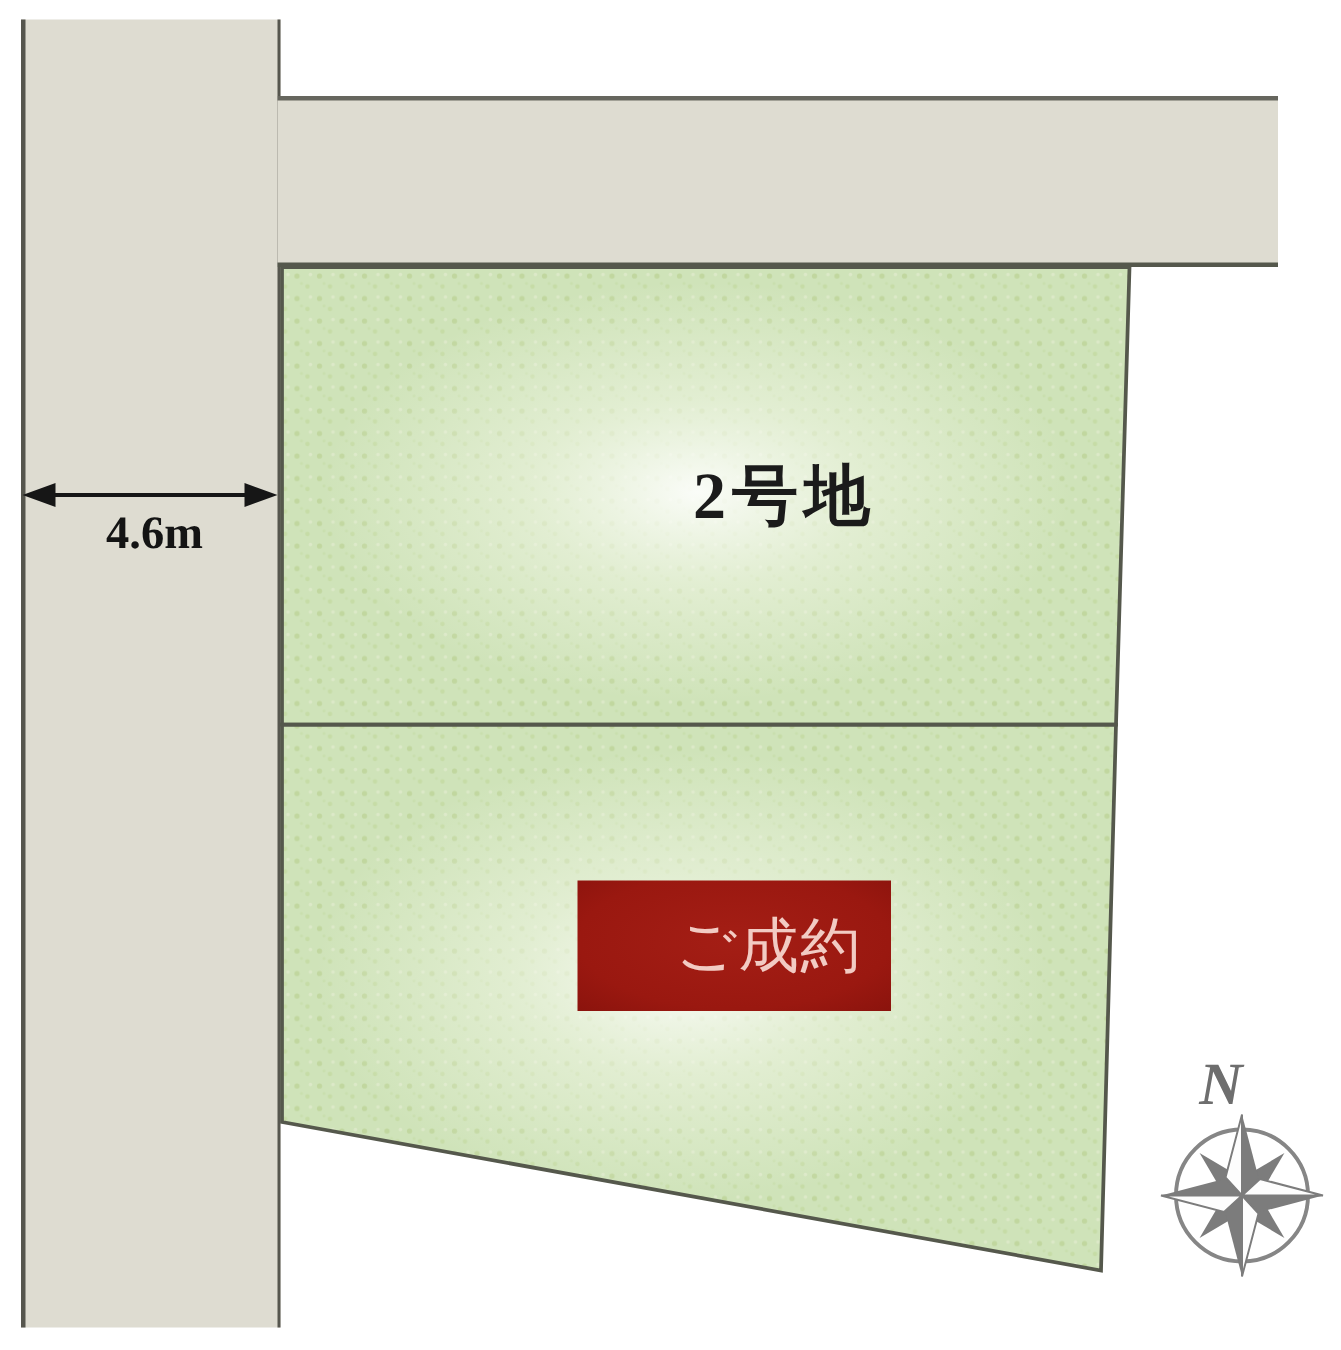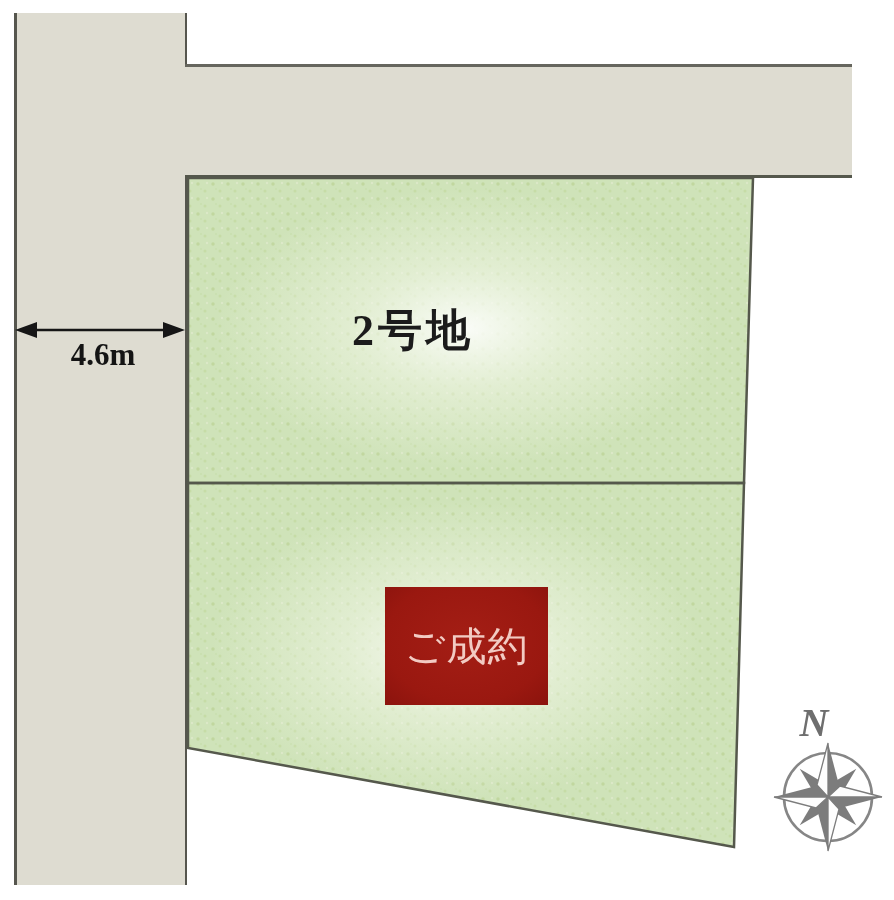--- a/index.html
+++ b/index.html
@@ -37,41 +37,42 @@
     position: absolute;
     left: 180px; top: 170px;
     width: 584px; height: 690px;
     z-index: 3;
   }
   
   .lot-label {
     position: absolute;
     left: 352px; top: 301px;
     width: 232px;
-    text-align: left;
+    text-align: right;
     font-size: 44px;
     font-weight: 600;
     letter-spacing: 4px;
     color: #1b1b1b;
     z-index: 5;
   }
   
   .sold-badge {
     position: absolute;
     left: 385px; top: 587px;
-    width: 163px; height: 118px;
+    width: 163px; height: 87px;
     background: radial-gradient(90% 95% at 50% 46%, #a41e15 0%, #9a1810 55%, #7e0f0a 100%);
     display: flex;
     align-items: center;
     justify-content: center;
     color: #f2cbc3;
     font-size: 40px;
     font-weight: 500;
     letter-spacing: 1px;
     z-index: 6;
+    padding-left: 46px;
   }
   
   .arrow-svg {
     position: absolute;
     left: 0; top: 314px;
     width: 200px; height: 32px;
     z-index: 7;
   }
   .road-label {
     position: absolute;

